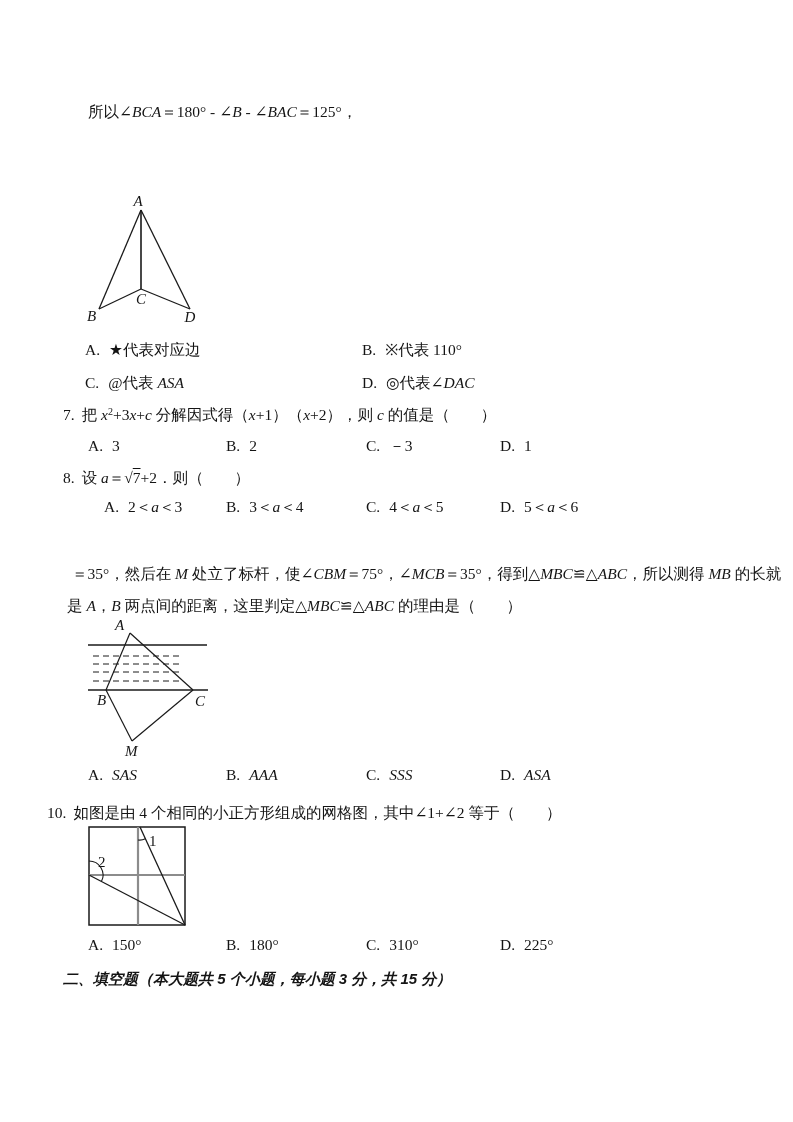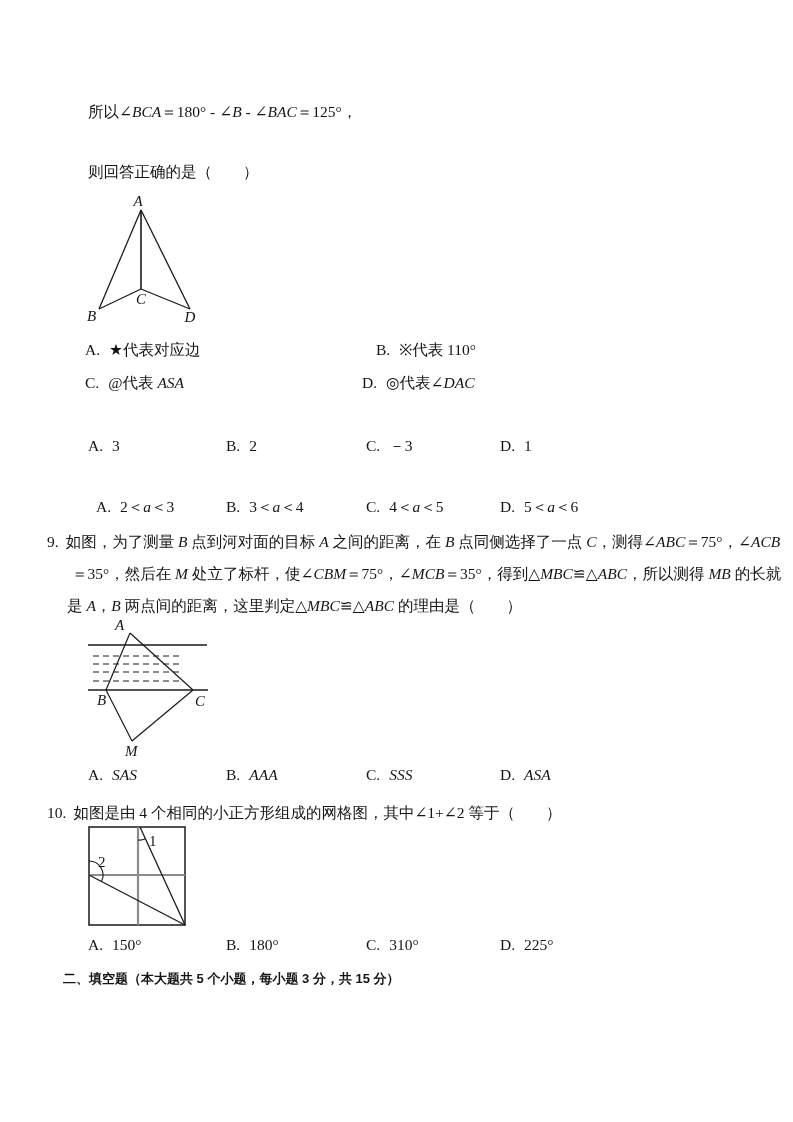--- a/index.html
+++ b/index.html
@@ -4,61 +4,61 @@
 <style>
   html,body{margin:0;padding:0;background:#e8e8e8;}
   .page{position:relative;width:793px;height:1122px;background:#ffffff;margin:0 auto;
         font-family:"Liberation Serif","DejaVu Serif",serif;color:#141414;overflow:hidden;}
   .line{position:absolute;white-space:nowrap;font-size:15.5px;line-height:21px;}
   .qnum{margin-right:7px;}
   .opt-letter{margin-right:9px;}
   .it{font-style:italic;}
   .sup{font-size:10px;position:relative;top:-5px;}
   .rad{text-decoration:overline;}
-  .heading{font-family:"Liberation Sans","DejaVu Sans",sans-serif;font-weight:700;font-size:13px;}
+  .heading{font-family:"Liberation Sans","DejaVu Sans",sans-serif;font-weight:700;font-size:15px;font-style:italic;}
   svg{position:absolute;overflow:visible;}
   svg text{font-family:"Liberation Serif","DejaVu Serif",serif;font-style:italic;font-size:15px;fill:#141414;}
   .blk{stroke:#1a1a1a;fill:none;}
 </style>
 </head>
 <body>
 
 <div class="page">
 
   <div class="line" style="left:88px;top:101px"><span>所以∠</span><span class="it">BCA</span><span>＝180° - ∠</span><span class="it">B</span><span> - ∠</span><span class="it">BAC</span><span>＝125°，</span></div>
-  <div class="line" style="left:88px;top:161px"><span>则回答正确的是（　　）</span></div>
 
   <svg style="left:78px;top:193px" width="140" height="137">
     <line class="blk" x1="63" y1="17" x2="21" y2="116" stroke-width="1.3"></line>
     <line class="blk" x1="63" y1="17" x2="112" y2="116" stroke-width="1.3"></line>
     <line class="blk" x1="63" y1="17" x2="63" y2="96" stroke-width="1.6"></line>
     <line class="blk" x1="21" y1="116" x2="63" y2="96" stroke-width="1.3"></line>
     <line class="blk" x1="63" y1="96" x2="112" y2="116" stroke-width="1.3"></line>
     <text x="60" y="13" text-anchor="middle">A</text>
     <text x="9" y="128">B</text>
     <text x="63" y="111" text-anchor="middle">C</text>
     <text x="112" y="129" text-anchor="middle">D</text>
   </svg>
 
   <div class="line" style="left:85px;top:339px"><span class="opt-letter">A.</span><span><span>★代表对应边</span></span></div>
-  <div class="line" style="left:376px;top:339px"><span class="opt-letter">B.</span><span><span>※代表 110°</span></span></div>
+  <div class="line" style="left:362px;top:339px"><span class="opt-letter">B.</span><span><span>※代表 110°</span></span></div>
   <div class="line" style="left:85px;top:372px"><span class="opt-letter">C.</span><span><span>@代表 </span><span class="it">ASA</span></span></div>
   <div class="line" style="left:362px;top:372px"><span class="opt-letter">D.</span><span><span>◎代表∠</span><span class="it">DAC</span></span></div>
 
+  <div class="line" style="left:63px;top:404px"><span class="qnum">7.</span><span><span>把 </span><span class="it">x</span><span class="sup">2</span><span>+3</span><span class="it">x</span><span>+</span><span class="it">c</span><span> 分解因式得（</span><span class="it">x</span><span>+1）（</span><span class="it">x</span><span>+2），则 </span><span class="it">c</span><span> 的值是（　　）</span></span></div>
   <div class="line" style="left:88px;top:435px"><span class="opt-letter">A.</span><span><span>3</span></span></div>
   <div class="line" style="left:226px;top:435px"><span class="opt-letter">B.</span><span><span>2</span></span></div>
   <div class="line" style="left:366px;top:435px"><span class="opt-letter">C.</span><span><span>－3</span></span></div>
   <div class="line" style="left:500px;top:435px"><span class="opt-letter">D.</span><span><span>1</span></span></div>
 
-  <div class="line" style="left:96px;top:496px"><span class="opt-letter">A.</span><span><span>2＜</span><span class="it">a</span><span>＜3</span></span></div>
+  <div class="line" style="left:63px;top:467px"><span class="qnum">8.</span><span><span>设 </span><span class="it">a</span><span>＝</span><span>√</span><span class="rad">7</span><span>+2．则（　　）</span></span></div>
+  <div class="line" style="left:104px;top:496px"><span class="opt-letter">A.</span><span><span>2＜</span><span class="it">a</span><span>＜3</span></span></div>
   <div class="line" style="left:226px;top:496px"><span class="opt-letter">B.</span><span><span>3＜</span><span class="it">a</span><span>＜4</span></span></div>
   <div class="line" style="left:366px;top:496px"><span class="opt-letter">C.</span><span><span>4＜</span><span class="it">a</span><span>＜5</span></span></div>
   <div class="line" style="left:500px;top:496px"><span class="opt-letter">D.</span><span><span>5＜</span><span class="it">a</span><span>＜6</span></span></div>
 
-  <div class="line" style="left:47px;top:531px"><span class="qnum">9.</span><span><span>如图，为了测量 </span><span class="it">B</span><span> 点到河对面的目标 </span><span class="it">A</span><span> 之间的距离，在 </span><span class="it">B</span><span> 点同侧选择了一点 </span><span class="it">C</span><span>，测得∠</span><span class="it">ABC</span><span>＝75°，∠</span><span class="it">ACB</span></span></div>
   <div class="line" style="left:72px;top:563px"><span>＝35°，然后在 </span><span class="it">M</span><span> 处立了标杆，使∠</span><span class="it">CBM</span><span>＝75°，∠</span><span class="it">MCB</span><span>＝35°，得到△</span><span class="it">MBC</span><span>≌△</span><span class="it">ABC</span><span>，所以测得 </span><span class="it">MB</span><span> 的长就</span></div>
   <div class="line" style="left:67px;top:595px"><span>是 </span><span class="it">A</span><span>，</span><span class="it">B</span><span> 两点间的距离，这里判定△</span><span class="it">MBC</span><span>≌△</span><span class="it">ABC</span><span> 的理由是（　　）</span></div>
 
   <svg style="left:85px;top:616px" width="150" height="148">
     <line class="blk" x1="3" y1="29" x2="122" y2="29" stroke-width="1.4"></line>
     <line class="blk" x1="8" y1="40" x2="98" y2="40" stroke-width="1" stroke-dasharray="6 4"></line>
     <line class="blk" x1="8" y1="48" x2="98" y2="48" stroke-width="1" stroke-dasharray="6 4"></line>
     <line class="blk" x1="8" y1="56" x2="98" y2="56" stroke-width="1" stroke-dasharray="6 4"></line>
     <line class="blk" x1="8" y1="65" x2="98" y2="65" stroke-width="1" stroke-dasharray="6 4"></line>
     <line class="blk" x1="3" y1="74" x2="123" y2="74" stroke-width="1.4"></line>

